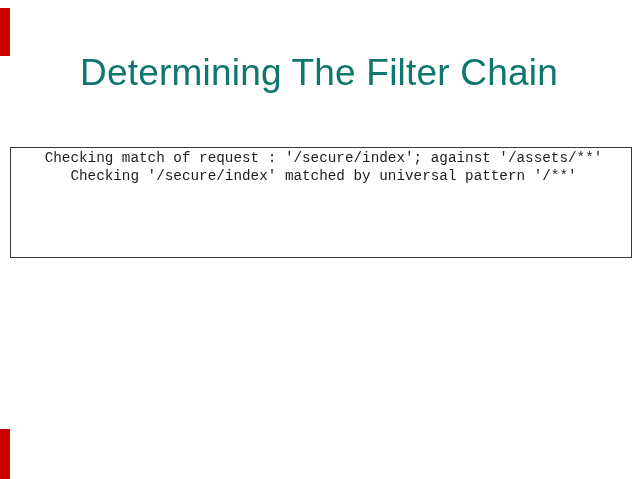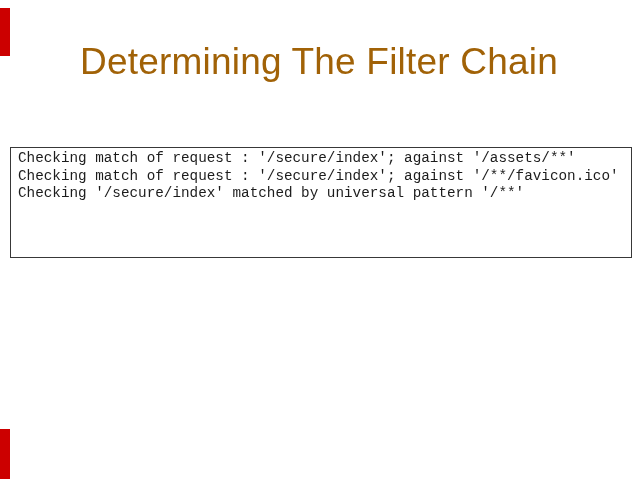--- a/index.html
+++ b/index.html
@@ -24,61 +24,61 @@
   .edge-marker.top {
     top: 8px;
     height: 48px;
   }
   .edge-marker.bottom {
     top: 429px;
     height: 50px;
   }
   .title {
     position: absolute;
-    top: 41px;
+    top: 52px;
     left: 0;
     width: 100%;
     margin: 0;
     text-align: center;
     font-size: 37px;
     font-weight: 400;
     letter-spacing: 0.2px;
-    color: #a16207;
+    color: #0f766e;
     font-family: "Liberation Sans", sans-serif;
   }
   .logbox {
     position: absolute;
     left: 10px;
     top: 147px;
     width: 622px;
     height: 111px;
     box-sizing: border-box;
     border: 1.5px solid #383838;
     background: #ffffff;
     padding: 2px 2px 0 7px;
     overflow: hidden;
   }
   .logline {
     font-family: "Liberation Mono", "DejaVu Sans Mono", monospace;
     font-size: 14.3px;
     line-height: 17.7px;
     color: #1c1c1c;
     white-space: pre;
+    text-align: center;
   }
 </style>
 </head>
 <body>
 
 <div class="slide">
 
   <div class="edge-marker top" data-bind-style="background:slide.edge_markers.color" style="background: rgb(204, 0, 0);"></div>
 
   <h1 class="title" data-bind="slide.title">Determining The Filter Chain</h1>
 
   <div class="logbox">
     <div class="logline" data-bind="slide.log_box.lines.0">Checking match of request : '/secure/index'; against '/assets/**'</div>
-    <div class="logline" data-bind="slide.log_box.lines.4">Checking match of request : '/secure/index'; against '/**/favicon.ico'</div>
     <div class="logline" data-bind="slide.log_box.lines.5">Checking '/secure/index' matched by universal pattern '/**'</div>
   </div>
 
   <div class="edge-marker bottom" data-bind-style="background:slide.edge_markers.color" style="background: rgb(204, 0, 0);"></div>
 
 </div>
 
 </body></html>

